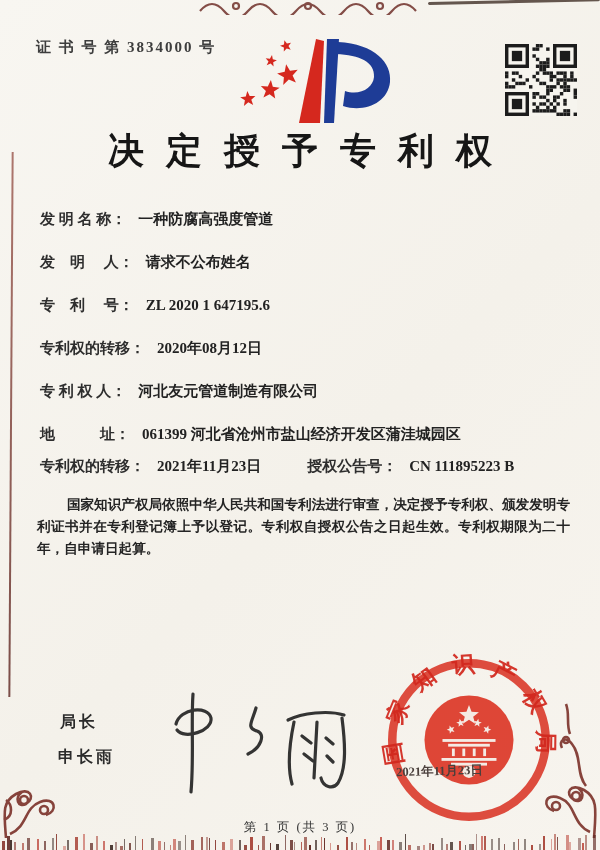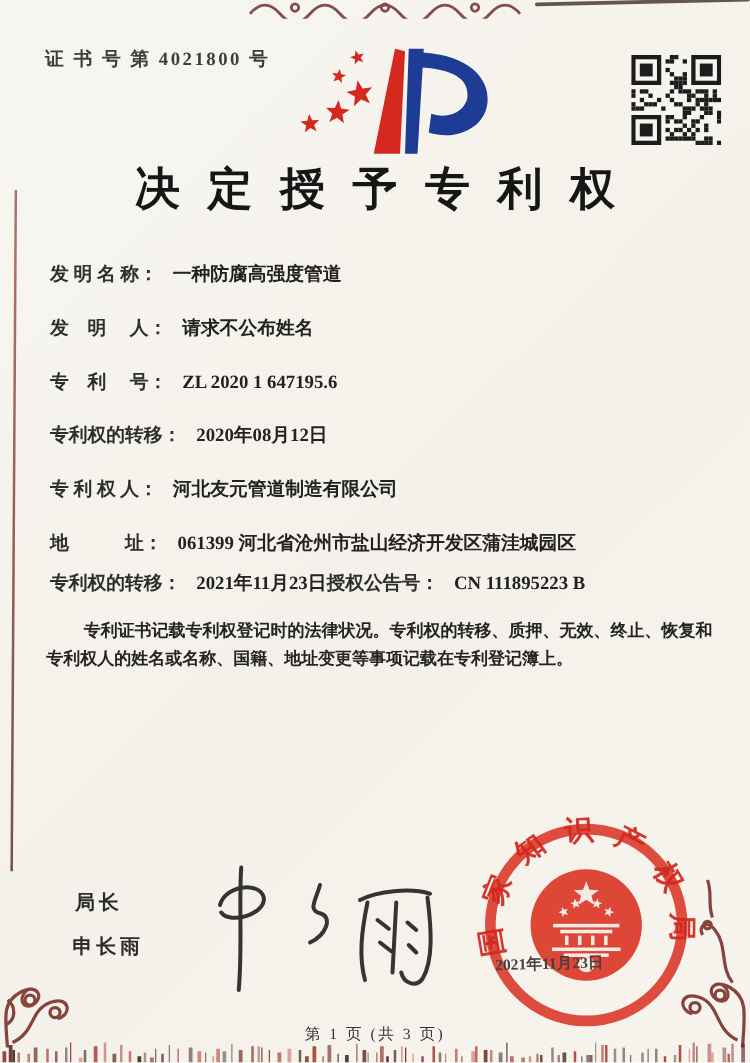--- a/index.html
+++ b/index.html
@@ -14,21 +14,21 @@
   .logo{left:230px;top:33px;width:178px;height:96px;}
   .qr{left:505px;top:44px;width:72px;height:72px;}
   .title{left:0;right:0;top:127px;text-align:center;font-size:36px;font-weight:bold;
     letter-spacing:22px;text-indent:22px;color:#161616;}
   
   .frow{left:40px;right:26px;font-size:15px;white-space:nowrap;}
   .flabel{display:inline-block;font-weight:600;color:#2e2e2e;}
   .fvalue{margin-left:12px;font-weight:600;color:#222;}
   .f0{top:210px}.f1{top:253px}.f2{top:296px}.f3{top:339px}.f4{top:382px}.f5{top:425px}
   .frow-grant{top:457px;left:40px;right:20px;font-size:15px;white-space:nowrap;}
-  .grant2{}
+  .grant2{margin-left:46px;}
   
   .body-text{left:37px;right:30px;top:494px;}
   .body-text p{margin:0 0 7px 0;text-indent:2.2em;font-size:13.6px;line-height:1.62;
     color:#242424;text-align:justify;font-weight:600;}
   
   .director-title{left:60px;top:712px;font-size:16px;letter-spacing:3px;font-weight:600;}
   .director-name{left:58px;top:747px;font-size:16px;letter-spacing:3px;font-weight:600;}
   .signature{left:160px;top:688px;width:200px;height:110px;}
   
   .seal{left:375px;top:650px;width:188px;height:180px;}
@@ -43,21 +43,21 @@
   .deco-left-line{left:10px;top:152px;width:2px;height:545px;
     background:linear-gradient(#9a564c,#5c241f);transform:rotate(.35deg);opacity:.8;}
   .deco-corner-left{left:0px;top:742px;width:70px;height:100px;}
   .deco-corner-right{right:0px;top:700px;width:70px;height:142px;transform:scaleX(-1);}
   #bottom-bars{left:0;right:0;bottom:0;height:16px;}
   #bottom-bars span{position:absolute;bottom:0;display:block;}
 </style>
 </head>
 <body>
 
-<div class="abs cert-no">证 书 号 第 4021800 号</div>
+<div class="abs cert-no">证 书 号 第 3834000 号</div>
 
 <svg class="abs logo" viewBox="0 0 178 96">
   <polygon points="86,6 94,8 90,90 69,90" fill="#d5281e"></polygon>
   <polygon points="97,6 109,6 104,90 94,90" fill="#1e3c96"></polygon>
   <path d="M108,9 C145,11 162,30 160,49 C158,70 134,80 113,73 L115,58 C130,63 143,55 144,44 C145,29 130,22 106,21 Z" fill="#1e3c96"></path>
   <polygon fill="#d5281e" points="17.3,58.0 19.7,63.1 25.4,62.9 21.3,66.8 23.2,72.0 18.3,69.3 13.9,72.9 14.9,67.3 10.2,64.2 15.8,63.5"></polygon>
   <polygon fill="#d5281e" points="40.9,47.0 42.8,53.8 49.7,54.8 43.9,58.6 45.2,65.6 39.6,61.2 33.4,64.5 35.9,57.9 30.8,53.1 37.8,53.4"></polygon>
   <polygon fill="#d5281e" points="56.1,31.2 60.0,37.8 67.7,36.8 62.6,42.6 65.9,49.6 58.8,46.5 53.2,51.9 53.9,44.2 47.1,40.5 54.7,38.8"></polygon>
   <polygon fill="#d5281e" points="42.0,22.1 42.8,26.2 46.9,27.2 43.2,29.2 43.6,33.4 40.6,30.5 36.7,32.2 38.5,28.4 35.7,25.2 39.9,25.7"></polygon>
   <polygon fill="#d5281e" points="54.4,7.2 56.9,10.6 61.0,9.7 58.5,13.1 60.7,16.8 56.7,15.4 53.8,18.6 53.9,14.4 50.0,12.7 54.0,11.4"></polygon>
@@ -200,21 +200,21 @@
 </div>
 <div class="abs frow f5">
   <span class="flabel">地　　　址：</span><span class="fvalue">061399 河北省沧州市盐山经济开发区蒲洼城园区</span>
 </div>
 
 <div class="abs frow-grant">
   <span class="flabel">专利权的转移：</span><span class="fvalue">2021年11月23日</span><span class="flabel grant2">授权公告号：</span><span class="fvalue">CN 111895223 B</span>
 </div>
 
 <div class="abs body-text">
-  <p>专利证书记载专利权登记时的法律状况。专利权的转移、质押、无效、终止、恢复和专利权人的姓名或名称、国籍、地址变更等事项记载在专利登记簿上。</p>
+  <p>国家知识产权局依照中华人民共和国专利法进行审查，决定授予专利权、颁发发明专利证书并在专利登记簿上予以登记。专利权自授权公告之日起生效。专利权期限为二十年，自申请日起算。</p>
 </div>
 
 <div class="abs director-title">局长</div>
 <div class="abs director-name">申长雨</div>
 <svg class="abs signature" viewBox="0 0 200 110">
   <g fill="none" stroke="#242424" stroke-width="3.2" stroke-linecap="round" opacity="0.92">
     <path d="M33,6 C31,34 34,70 31,104"></path>
     <path d="M16,36 C20,20 48,17 51,30 C53,43 24,52 17,42"></path>
     <path d="M96,20 C92,34 86,40 97,43 C106,46 101,60 88,66"></path>
     <path d="M128,32 C142,25 168,22 184,27"></path>

